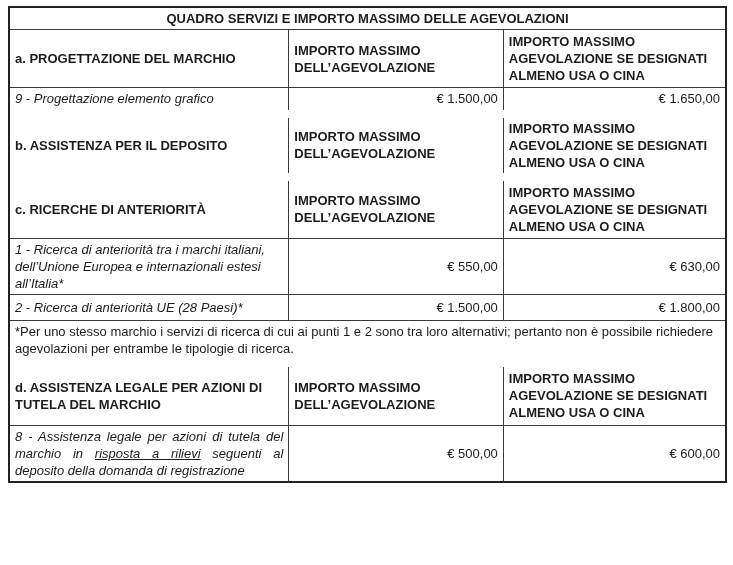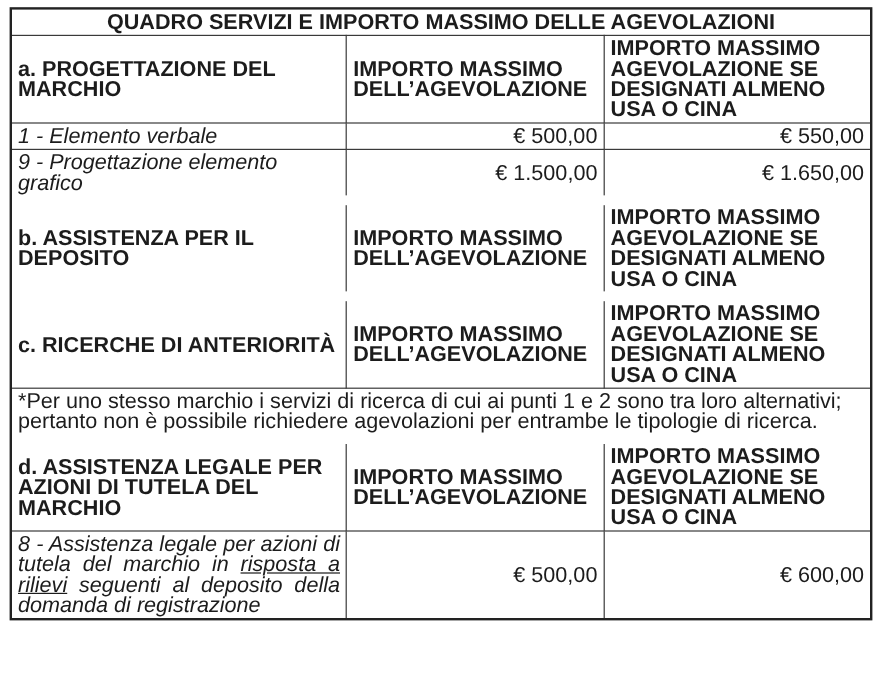--- a/index.html
+++ b/index.html
@@ -2,21 +2,21 @@
 <html><head>
 <meta charset="utf-8">
 <style>
   html,body{margin:0;padding:0;background:#ffffff;}
   .page{width:733px;height:565px;background:#ffffff;overflow:hidden;
         font-family:"Liberation Sans",sans-serif;color:#1c1c1c;}
   .doc{box-sizing:border-box;width:719px;margin:6px 6px 6px 8px;
        border:2px solid #222222;background:#ffffff;}
   table.sec{border-collapse:collapse;width:100%;table-layout:fixed;}
   table.sec td{border:1px solid #3a3a3a;padding:2px 5px;vertical-align:middle;
-               font-size:18px;line-height:17px;overflow:hidden;}
+               font-size:13px;line-height:17px;overflow:hidden;}
   table.sec td:first-child{border-left:none;}
   table.sec td:last-child{border-right:none;}
   table.sec tr:first-child td{border-top:none;}
   table.sec tr:last-child td{border-bottom:none;}
   .spacer{height:8px;background:#ffffff;}
   .title-cell{font-weight:bold;text-align:center;font-size:14px;line-height:18px;
               padding:1px 4px;}
   .head td{font-weight:bold;vertical-align:top;line-height:18px;padding-top:3px;}
   .lbl{font-style:italic;}
   .val{text-align:right;padding-right:8px;font-style:normal;}
@@ -48,25 +48,20 @@
       <tbody>
           <tr class="h-title">
         <td colspan="3" class="title-cell">QUADRO SERVIZI E IMPORTO MASSIMO DELLE AGEVOLAZIONI</td>
       </tr>
       <tr class="head h-head">
         <td>a. PROGETTAZIONE DEL MARCHIO</td>
         <td>IMPORTO MASSIMO DELL’AGEVOLAZIONE</td>
         <td>IMPORTO MASSIMO AGEVOLAZIONE SE DESIGNATI ALMENO USA O CINA</td>
       </tr>
       <tr class="h-s">
-        <td class="lbl">1 - Elemento verbale</td>
-        <td class="val">€ 500,00</td>
-        <td class="val">€ 550,00</td>
-      </tr>
-      <tr class="h-s">
         <td class="lbl">9 - Progettazione elemento grafico</td>
         <td class="val">€ 1.500,00</td>
         <td class="val">€ 1.650,00</td>
       </tr>
     </tbody>
       </table>
 
     <div class="spacer"></div>
 
     <table class="sec">
@@ -91,20 +86,30 @@
           <col style="width:39%">
           <col style="width:30%">
           <col style="width:31%">
         </colgroup>
       <tbody>
           <tr class="head h-head">
         <td>c. RICERCHE DI ANTERIORITÀ</td>
         <td>IMPORTO MASSIMO DELL’AGEVOLAZIONE</td>
         <td>IMPORTO MASSIMO AGEVOLAZIONE SE DESIGNATI ALMENO USA O CINA</td>
       </tr>
+      <tr class="h-c1">
+        <td class="lbl">1 - Ricerca di anteriorità tra i marchi italiani, dell’Unione Europea e internazionali estesi all’Italia*</td>
+        <td class="val">€ 550,00</td>
+        <td class="val">€ 630,00</td>
+      </tr>
+      <tr class="h-c2">
+        <td class="lbl">2 - Ricerca di anteriorità UE (28 Paesi)*</td>
+        <td class="val">€ 1.500,00</td>
+        <td class="val">€ 1.800,00</td>
+      </tr>
       <tr class="h-fn">
         <td colspan="3" class="fn">*Per uno stesso marchio i servizi di ricerca di cui ai punti 1 e 2 sono tra loro alternativi; pertanto non è possibile richiedere agevolazioni per entrambe le tipologie di ricerca.</td>
       </tr>
     </tbody>
       </table>
 
     <div class="spacer"></div>
 
     <table class="sec">
       <colgroup>

